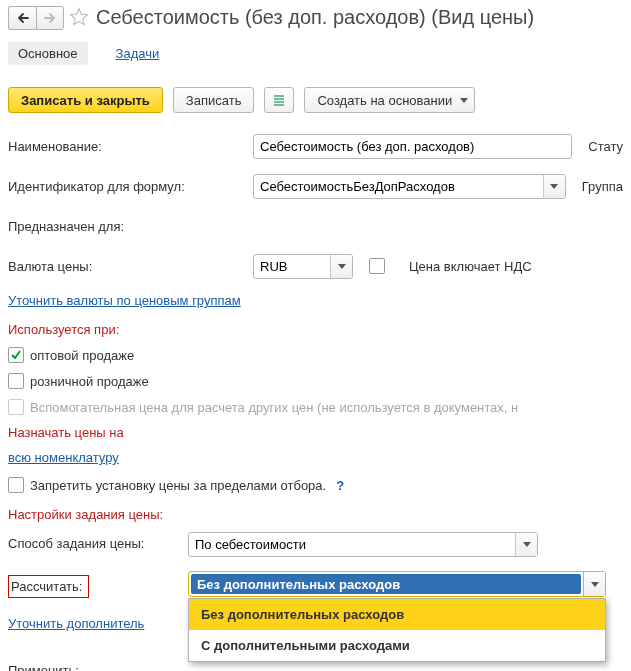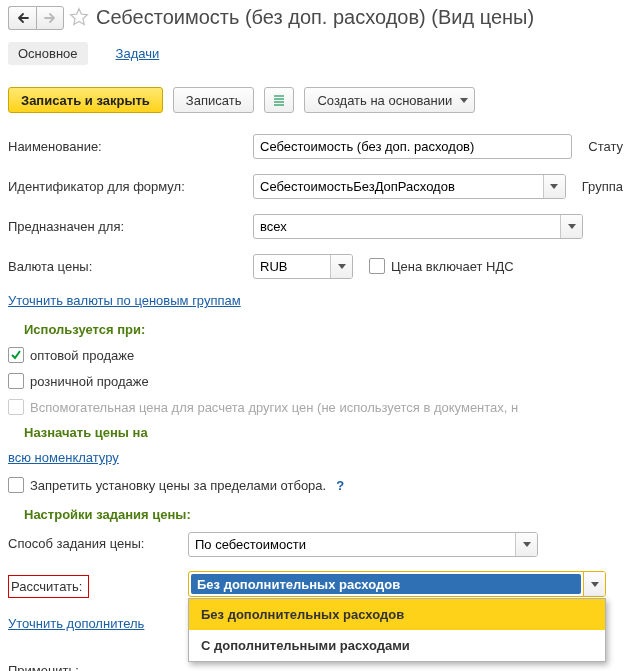--- a/index.html
+++ b/index.html
@@ -44,21 +44,21 @@
   .form-label { width: 245px; flex-shrink: 0; color: #333; }
   .input-wrap {
     display:flex; border:1px solid #b6b6b6; border-radius: 3px; height: 25px; background:#fff; align-items:stretch;
     overflow: hidden;
   }
   .input-wrap input { border:none; outline:none; padding: 0 6px; font-size: 13px; flex:1; background:transparent; width: 100%; }
   .input-addon { width: 22px; border-left: 1px solid #c8c8c8; display:flex; align-items:center; justify-content:center; background:linear-gradient(#fdfdfd,#efefef); cursor:pointer; }
   .addon-caret { width:0;height:0;border-left:4px solid transparent;border-right:4px solid transparent;border-top:5px solid #555; }
   .extra-label { margin-left: 16px; color:#333; }
   .link { color: #1a5ea6; text-decoration: underline; cursor: pointer; }
-  .green-header { color: #4d7c0f; font-weight: bold; margin: 8px 0 10px 16px; }
+  .green-header { color: #b91c1c; font-weight: normal; margin: 8px 0 10px 0; }
   .check-row { display:flex; align-items:center; gap: 6px; margin-bottom: 10px; }
   .cb {
     width: 16px; height:16px; border:1px solid #999; border-radius:2px; background:#fff; display:flex; align-items:center; justify-content:center; cursor:pointer;
     flex-shrink: 0;
   }
   .cb.disabled { border-color:#ccc; cursor:default; }
   .cb.checked svg { display:block; }
   .cb svg { display:none; }
   .grey-text { color:#a8a8a8; }
   .question { color:#1a5ea6; font-weight:bold; margin-left:4px; cursor:pointer; }
@@ -137,37 +137,31 @@
     <input value="СебестоимостьБезДопРасходов" style="">
     <div class="input-addon">
         <div class="addon-caret"></div>
       </div>
   </div>
   <span class="extra-label">Группа</span>
 </div>
 
 <div class="form-row">
   <span class="form-label">Предназначен для:</span>
-  <div class="input-wrap" style="width:330px;">
-    <input value="всех" style="">
-    <div class="input-addon">
-        <div class="addon-caret"></div>
-      </div>
-  </div>
 </div>
 
 <div class="form-row">
   <span class="form-label">Валюта цены:</span>
   <div class="input-wrap" style="width:100px;justify-content:center;">
     <input value="RUB" style="">
     <div class="input-addon">
         <div class="addon-caret"></div>
       </div>
   </div>
-  <div style="display:flex; align-items:center; margin-left:16px; gap:6px;">
+  <div style="display:flex; align-items:center; margin-left:16px; gap:24px;">
     <div class="cb"></div>
     <span>Цена включает НДС</span>
   </div>
 </div>
 
 <div style="margin-bottom:14px;">
   <span class="link">Уточнить валюты по ценовым группам</span>
 </div>
 
 <div class="green-header">Используется при:</div>

